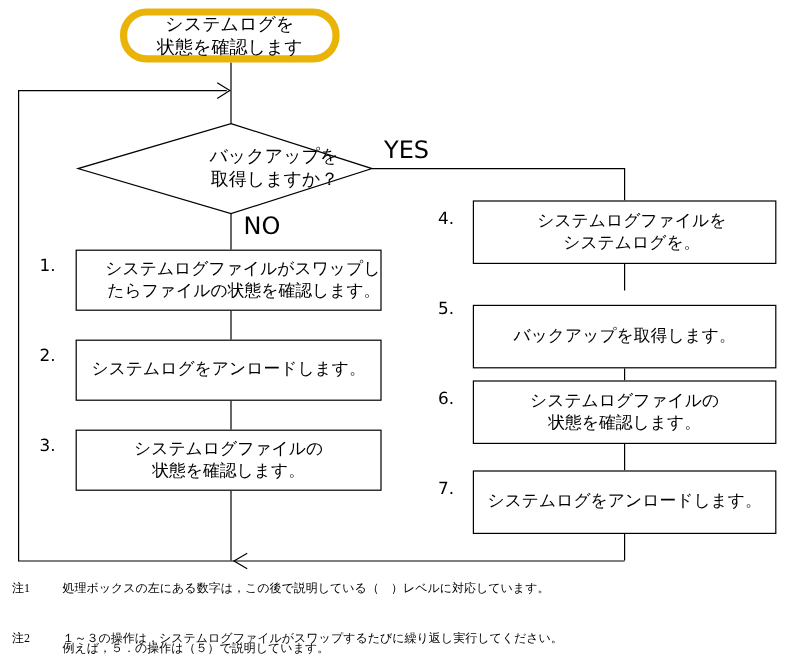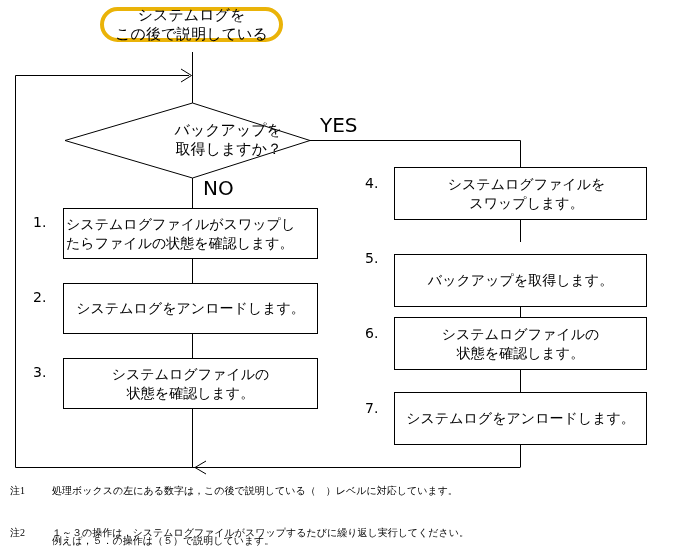--- a/index.html
+++ b/index.html
@@ -2,31 +2,31 @@
 <html><head>
 <meta charset="utf-8">
 <style>
   html,body{margin:0;padding:0;background:#ffffff;}
   .canvas{
     position:relative;width:674px;height:549px;background:#ffffff;
     font-family:"DejaVu Sans",sans-serif;color:#000;overflow:hidden;
   }
   .layer{position:absolute;left:0;top:0;z-index:0;}
   .terminal{
-    position:absolute;left:100px;top:7px;width:183px;height:35px;
-    box-sizing:border-box;border:4px solid #eab308;border-radius:22px;
+    position:absolute;left:100px;top:7px;width:183px;height:45px;
+    box-sizing:border-box;border:6px solid #eab308;border-radius:22px;
     background:#fff;display:flex;flex-direction:column;justify-content:center;
     text-align:center;font-size:15px;line-height:19px;z-index:2;
   }
   .box{
     position:absolute;box-sizing:border-box;border:1px solid #000;background:#fff;
     display:flex;flex-direction:column;justify-content:center;
     text-align:center;font-size:14px;line-height:19px;z-index:2;
   }
-  .box.align-left{text-align:left;padding-left:2px;}
+  .box.align-left{text-align:right;padding-left:2px;}
   .lbox{left:63px;width:255px;height:51px;}
   .rbox{left:394px;width:253px;height:53px;}
   .num{position:absolute;font-size:14px;line-height:16px;z-index:2;}
   .dlabel{
     position:absolute;left:102px;top:121px;width:180px;text-align:right;
     font-size:15px;line-height:19px;z-index:2;
   }
   .branch{position:absolute;font-size:20px;line-height:14px;z-index:2;}
   .yes{left:320px;top:118px;}
   .no{left:203px;top:181px;}
@@ -56,21 +56,21 @@
       <path d="M520.5 370 V392"></path>
       <path d="M520.5 445 V467"></path>
 
       <path d="M181 69 L191.5 75.5 L181 82"></path>
       <path d="M206 461 L195 467.5 L206 474"></path>
     </g>
   </svg>
 
   <div class="terminal">
     <span>システムログを</span>
-    <span>この後で説明している</span>
+    <span>状態を確認します</span>
   </div>
 
   <div class="dlabel">
     <span>バックアップを</span><br>
     <span>取得しますか？</span>
   </div>
   <div class="branch yes">YES</div>
   <div class="branch no">NO</div>
 
   <div class="num" style="left:33px;top:214px;">1.</div>
@@ -86,21 +86,21 @@
 
   <div class="num" style="left:33px;top:364px;">3.</div>
   <div class="box lbox" style="top:358px;">
     <span>システムログファイルの</span>
     <span>状態を確認します。</span>
   </div>
 
   <div class="num" style="left:365px;top:175px;">4.</div>
   <div class="box rbox" style="top:167px;padding-left:12px;">
     <span>システムログファイルを</span>
-    <span>スワップします。</span>
+    <span>システムログを。</span>
   </div>
 
   <div class="num" style="left:365px;top:250px;">5.</div>
   <div class="box rbox" style="top:254px;">
     <span>バックアップを取得します。</span>
   </div>
 
   <div class="num" style="left:365px;top:325px;">6.</div>
   <div class="box rbox" style="top:317px;">
     <span>システムログファイルの</span>

